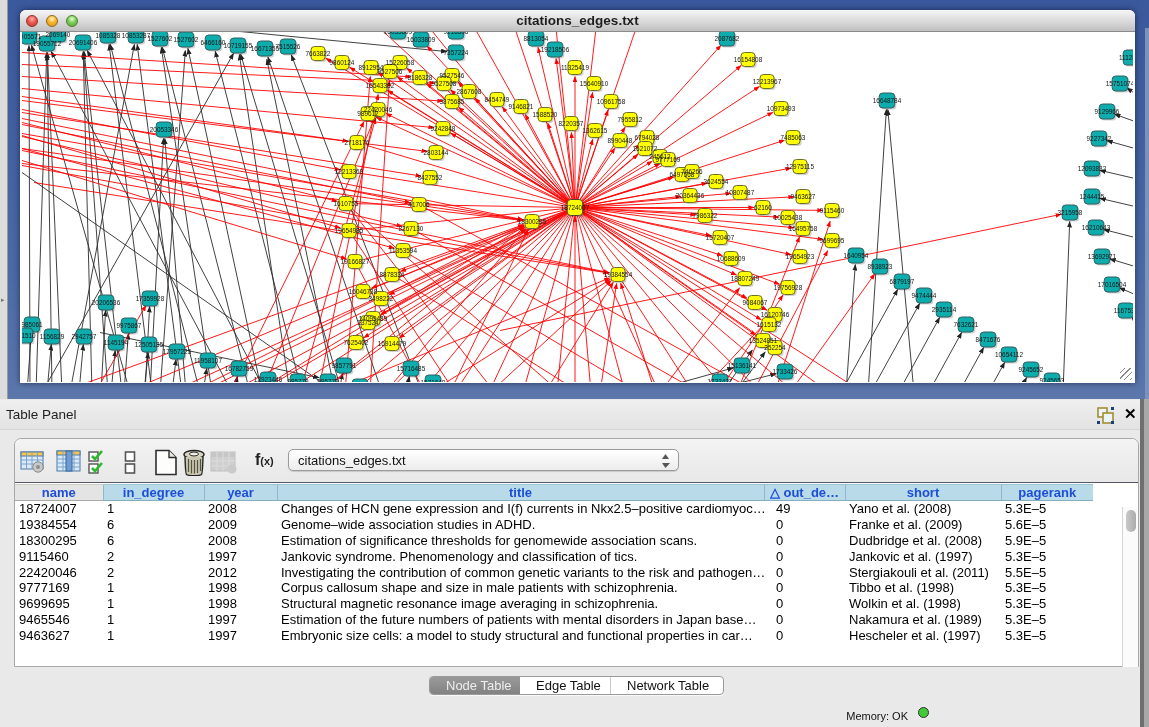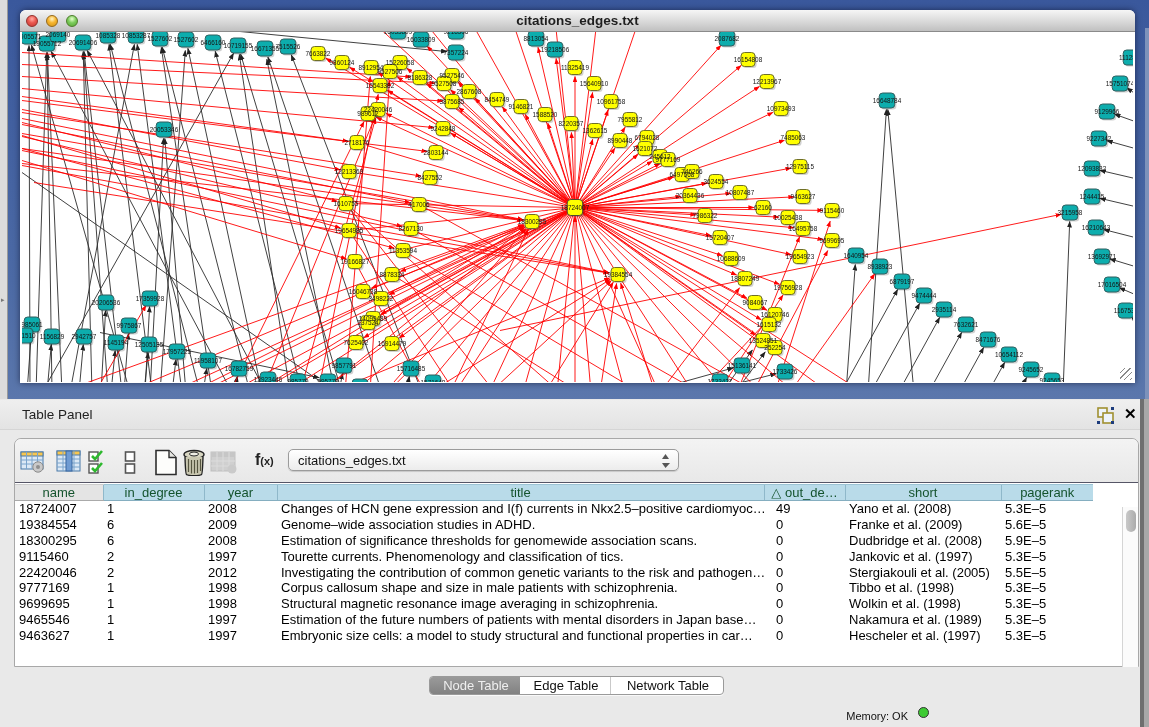--- a/index.html
+++ b/index.html
@@ -9,36 +9,36 @@
 #titlebar .tl{position:absolute;top:5px;width:12px;height:12px;border-radius:50%}
 #b1{left:6px;background:radial-gradient(circle at 50% 30%,#ff9d95 8%,#ea5850 45%,#c33a34);border:1px solid #94302b}
 #b2{left:26px;background:radial-gradient(circle at 50% 30%,#ffe9a8 8%,#f6b42d 45%,#d29518);border:1px solid #96691a}
 #b3{left:46px;background:radial-gradient(circle at 50% 30%,#d4f7b9 8%,#7ccc5c 45%,#58a834);border:1px solid #4e7d2c}
 #title{position:absolute;top:3px;left:0;width:100%;text-align:center;font-size:13.5px;color:#1e1e1e;font-weight:bold}
 #canvas{position:absolute;left:2px;top:21.5px;width:1111px;height:350px;background:#fff;overflow:hidden}
 #grip{position:absolute;right:3px;bottom:3px;width:12px;height:12px;background:repeating-linear-gradient(135deg,transparent 0 3px,#8a8a8a 3px 4px)}
 #larrow{position:absolute;left:1px;top:296px;color:#777;font-size:7px}
 #tp{position:absolute;left:0;top:399px;width:1149px;height:328px;background:#e9e9e9}
 #tphead{position:absolute;left:0;top:1px;width:1149px;height:30px;background:linear-gradient(#efefef,#e3e3e3);border-bottom:1px solid #d5d5d5}
-#tphead span{position:absolute;left:22px;top:7px;font-size:13.5px;color:#222}
+#tphead span{position:absolute;left:6px;top:7px;font-size:13.5px;color:#222}
 #closex{position:absolute;left:1124px;top:5px;font-size:15px;color:#000;font-weight:bold}
 #panel{position:absolute;left:14px;top:39px;width:1125px;height:229px;background:#fff;border:1px solid #a8a8a8;border-radius:7px 7px 0 0}
 #toolbar{position:absolute;left:0;top:0;width:1123px;height:44px;background:linear-gradient(#f3f3f3,#e8e8e8);border-radius:7px 7px 0 0;border-bottom:1px solid #556}
 #combo{position:absolute;left:273px;top:10px;width:391px;height:22px;background:linear-gradient(#fff,#ececec);border:1px solid #9b9b9b;border-radius:5px;font-size:13px;color:#111;padding:3px 0 0 9px;box-shadow:0 1px 1px rgba(0,0,0,.15)}
 table{border-collapse:collapse;table-layout:fixed;width:1107px;font-size:13px}
 #tbl{position:absolute;left:0px;top:45px;width:1107px}
-th{height:14px;background:#b9dbe9;border-left:1px solid #8fb8ca;font-weight:normal;font-size:13px;padding:0;color:#14532d;border-top:1px solid #9cc3d4;border-bottom:1px solid #85aec0}
+th{height:14px;background:#b9dbe9;border-left:1px solid #8fb8ca;font-weight:bold;font-size:13px;padding:0;color:#1d4ed8;border-top:1px solid #9cc3d4;border-bottom:1px solid #85aec0}
 th.gray{background:#e4e4e4;border-left:none;border-top:1px solid #ccc;border-bottom:1px solid #aaa}
 td{height:15.9px;padding:0 0 0 4px;white-space:nowrap;overflow:hidden;color:#000}
 td.c0{padding-left:4px}
 td.c4{padding-left:12px}
 #scroll{position:absolute;left:1107px;top:68px;width:16px;height:160px;background:#fbfbfb;border-left:1px solid #d5d5d5}
 #thumb{position:absolute;left:2.5px;top:3px;width:10px;height:22px;background:linear-gradient(90deg,#c9c9c9,#ababab);border-radius:5px}
 #tabs{position:absolute;left:429px;top:676px;height:19px;display:flex;border:1px solid #9a9a9a;border-radius:4px;overflow:hidden;background:#fff;box-shadow:0 1px 0 rgba(255,255,255,.7)}
-#tabs div{font-size:13px;padding:1px 0 0 2px;text-align:center}
+#tabs div{font-size:13px;padding:1px 0 0 16px;}
 #t1{width:90px;background:linear-gradient(#9a9a9a,#828282);color:#efefef}
 #t2{width:91px;color:#111;border-right:1px solid #c9c9c9}
 #t3{width:112px;color:#111}
 #status{position:absolute;left:0;top:700px;width:942px;height:27px}
 #mem{position:absolute;right:34px;top:10px;font-size:11px;color:#111}
 #dot{position:absolute;right:13px;top:7px;width:11px;height:11px;border-radius:50%;background:#3ecb34;border:1.5px solid #333}
 #rstrip{position:absolute;left:1140px;top:399px;width:9px;height:328px;background:linear-gradient(90deg,#6f6f6f 0 4px,#a8a8a8 4px)}
 .icon{position:absolute;top:10px}
 </style></head><body>
 <div id="desktop">
@@ -823,33 +823,33 @@
               <td class="c3">Estimation of significance thresholds for genomewide association scans.</td>
               <td class="c4">0</td>
               <td class="c5">Dudbridge et al. (2008)</td>
               <td class="c6">5.9E–5</td>
               <td></td>
             </tr>
             <tr>
               <td class="c0">9115460</td>
               <td class="c1">2</td>
               <td class="c2">1997</td>
-              <td class="c3">Tourette currents. Phenomenology and classification of tics.</td>
+              <td class="c3">Jankovic syndrome. Phenomenology and classification of tics.</td>
               <td class="c4">0</td>
               <td class="c5">Jankovic et al. (1997)</td>
               <td class="c6">5.3E–5</td>
               <td></td>
             </tr>
             <tr>
               <td class="c0">22420046</td>
               <td class="c1">2</td>
               <td class="c2">2012</td>
               <td class="c3">Investigating the contribution of common genetic variants to the risk and pathogen…</td>
               <td class="c4">0</td>
-              <td class="c5">Stergiakouli et al. (2005)</td>
+              <td class="c5">Stergiakouli et al. (2011)</td>
               <td class="c6">5.5E–5</td>
               <td></td>
             </tr>
             <tr>
               <td class="c0">9777169</td>
               <td class="c1">1</td>
               <td class="c2">1998</td>
               <td class="c3">Corpus callosum shape and size in male patients with schizophrenia.</td>
               <td class="c4">0</td>
               <td class="c5">Tibbo et al. (1998)</td>

